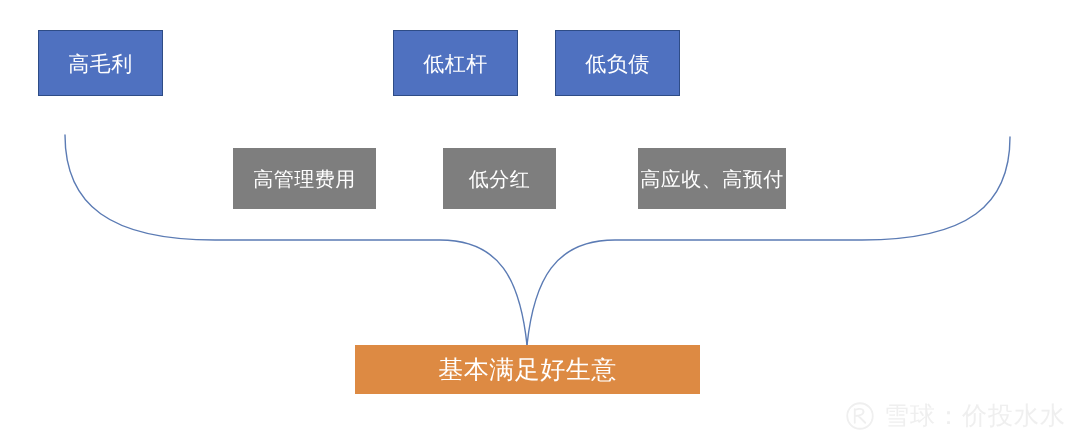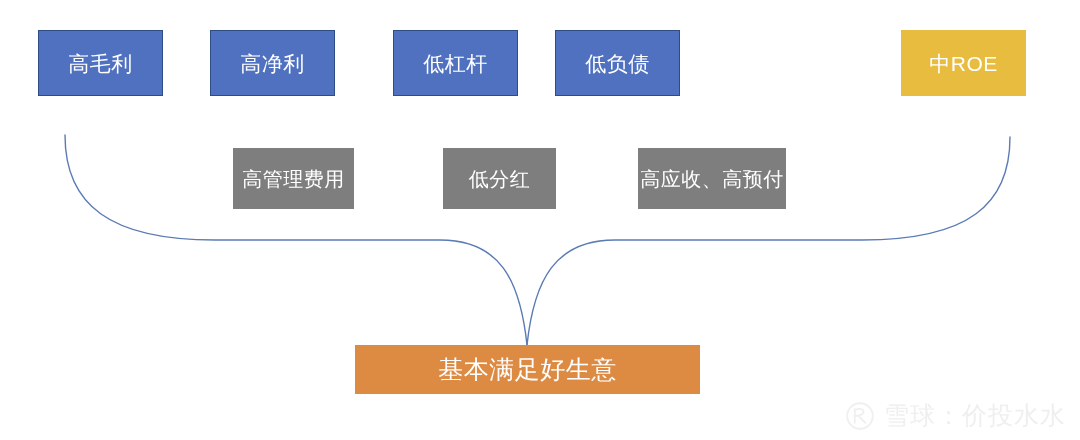--- a/index.html
+++ b/index.html
@@ -113,34 +113,28 @@
   <svg id="brace" viewBox="0 0 1080 440" xmlns="http://www.w3.org/2000/svg">
 
     <path d="M 65 135 C 65 205, 110 240, 215 240 L 440 240 C 500 240, 520 280, 527 345" fill="none" stroke="#5B7BB4" stroke-width="1.4" stroke-linecap="round"></path>
 
     <path d="M 1010 137 C 1010 205, 968 240, 862 240 L 615 240 C 555 240, 534 280, 527 345" fill="none" stroke="#5B7BB4" stroke-width="1.4" stroke-linecap="round"></path>
   </svg>
 
   <div class="node node-blue" style="left:38px">
     <span>高毛利</span>
   </div>
-  <div class="node node-blue" style="left:210px">
-    <span>高净利</span>
-  </div>
   <div class="node node-blue" style="left:393px">
     <span>低杠杆</span>
   </div>
   <div class="node node-blue" style="left:555px">
     <span>低负债</span>
   </div>
-  <div class="node node-gold" style="left:901px">
-    <span>中ROE</span>
-  </div>
 
-  <div class="node node-grey" style="left:233px; width:121px">
+  <div class="node node-grey" style="left:233px; width:143px">
     <span>高管理费用</span>
   </div>
   <div class="node node-grey" style="left:443px; width:113px">
     <span>低分红</span>
   </div>
   <div class="node node-grey" style="left:638px; width:148px">
     <span>高应收、高预付</span>
   </div>
 
   <div class="node node-orange">

